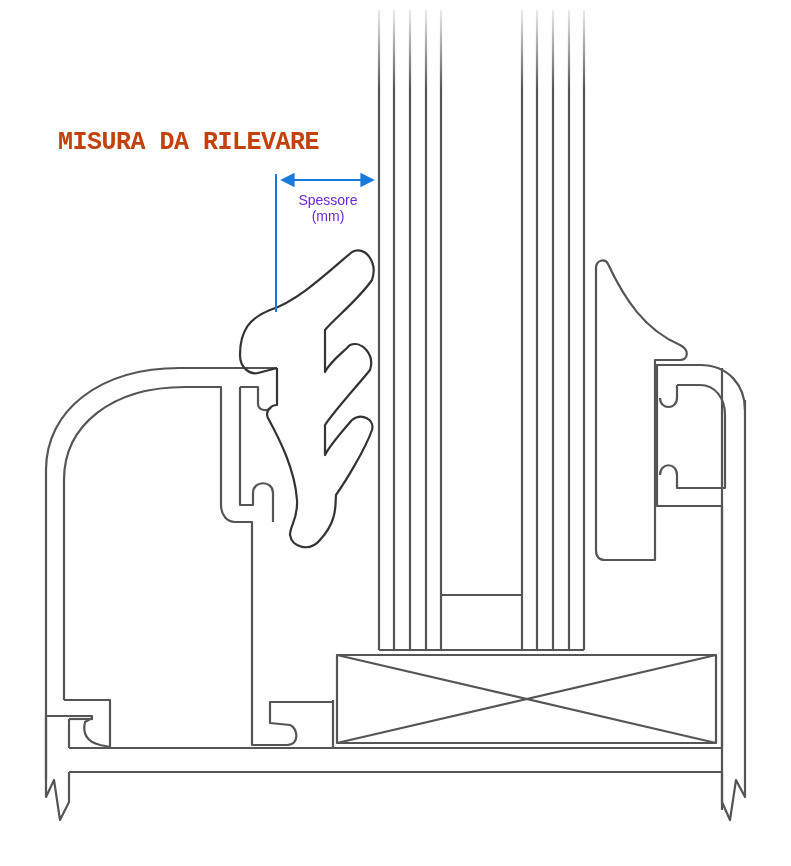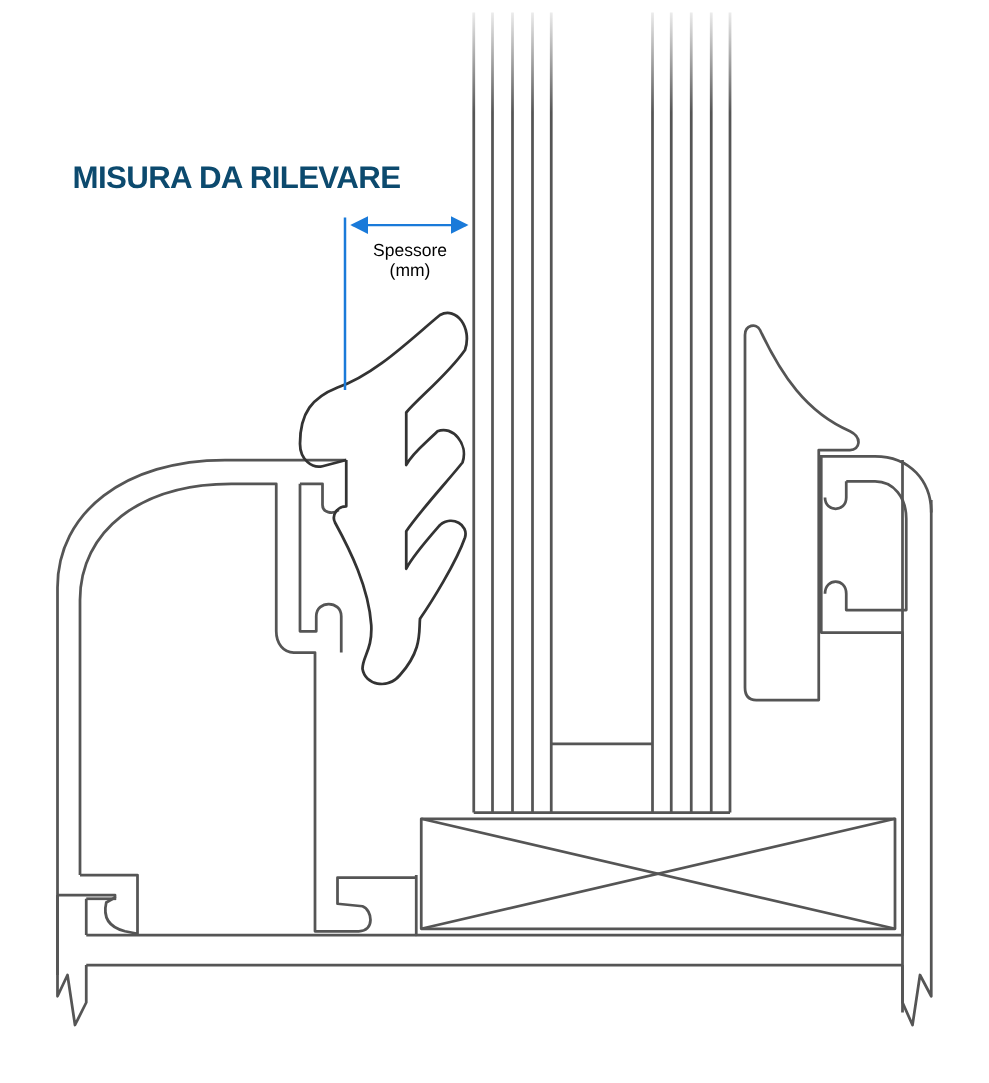--- a/index.html
+++ b/index.html
@@ -1,26 +1,26 @@
 <!DOCTYPE html>
 <html><head>
   <meta charset="utf-8">
   <style>
     html, body { margin: 0; padding: 0; background: #ffffff; }
     body { width: 791px; height: 866px; position: relative; overflow: hidden; }
     #canvas { position: absolute; left: 0; top: 0; }
     .title {
       position: absolute; left: 58px; top: 128px;
-      font-family: Liberation Sans, sans-serif; font-weight: bold;
-      font-size: 25px; color: #0c4a6e; letter-spacing: -0.5px; white-space: nowrap;
+      font-family: Liberation Mono, monospace; font-weight: bold;
+      font-size: 25px; color: #c2410c; letter-spacing: -0.5px; white-space: nowrap;
     }
     .dim-label {
       position: absolute; left: 280px; top: 192px; width: 96px;
       font-family: "Liberation Sans", sans-serif; font-size: 14px;
-      color: #000000; text-align: center; line-height: 16px;
+      color: #6d28d9; text-align: center; line-height: 16px;
     }
     .dim-label span { display: block; }
   </style>
 </head>
 <body>
 
 <svg id="canvas" width="791" height="866" viewBox="0 0 791 866">
   <defs>
     <linearGradient id="fadeTop" x1="0" y1="0" x2="0" y2="1">
       <stop offset="0" stop-color="#ffffff" stop-opacity="1"></stop>

